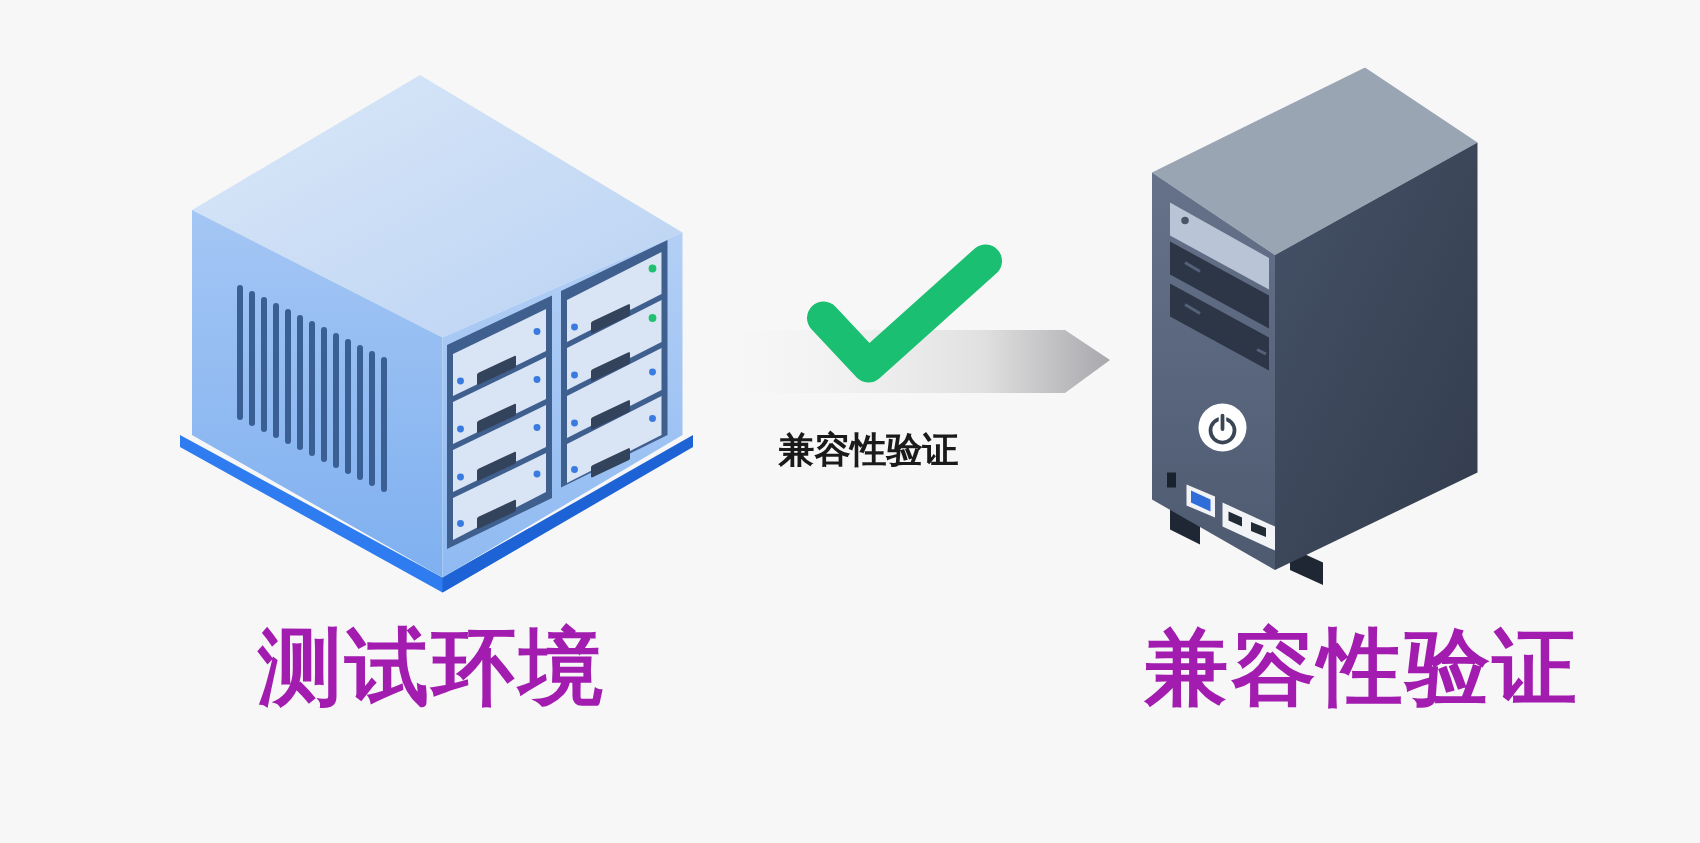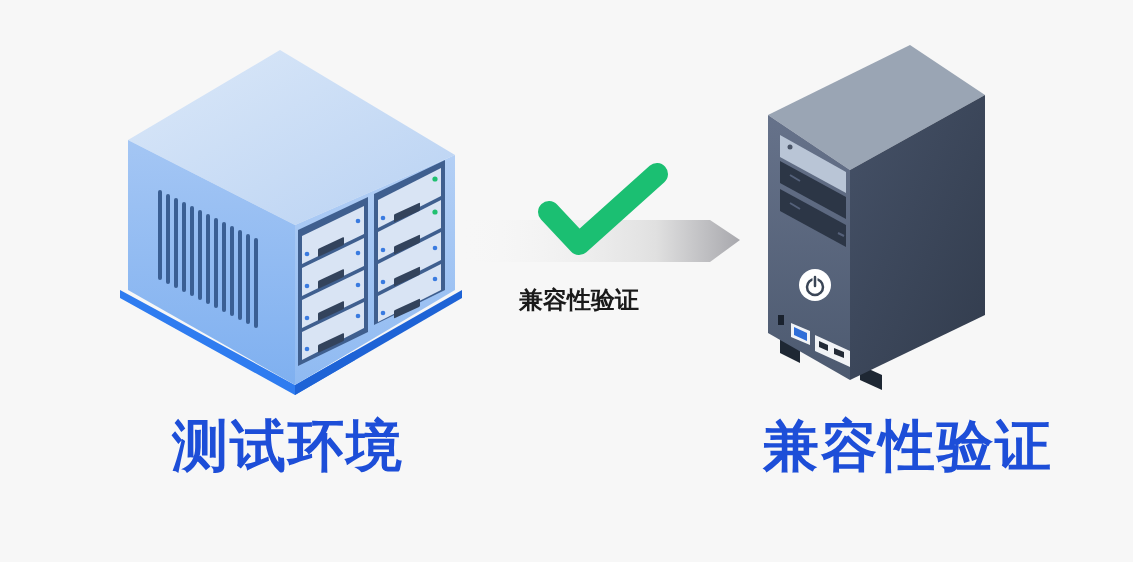--- a/index.html
+++ b/index.html
@@ -5,21 +5,21 @@
     html, body { margin: 0; padding: 0; }
     body {
       width: 1133px; height: 562px; overflow: hidden;
       background: #f7f7f7;
       font-family: "DejaVu Sans", "Liberation Sans", sans-serif;
       position: relative;
     }
     .stage { position: absolute; left: 0; top: 0; width: 1133px; height: 562px; }
     .node-svg { position: absolute; }
     .label-big {
-      position: absolute; font-size: 56px; font-weight: bold; color: #1d4ed8;
+      position: absolute; font-size: 56px; font-weight: bold; color: #a21caf;
       letter-spacing: 2px; white-space: nowrap; line-height: 1;
     }
     .label-mid {
       position: absolute; font-size: 24px; font-weight: bold; color: #1a1a1a;
       white-space: nowrap; line-height: 1;
     }
   </style>
 </head>
 <body>
 

